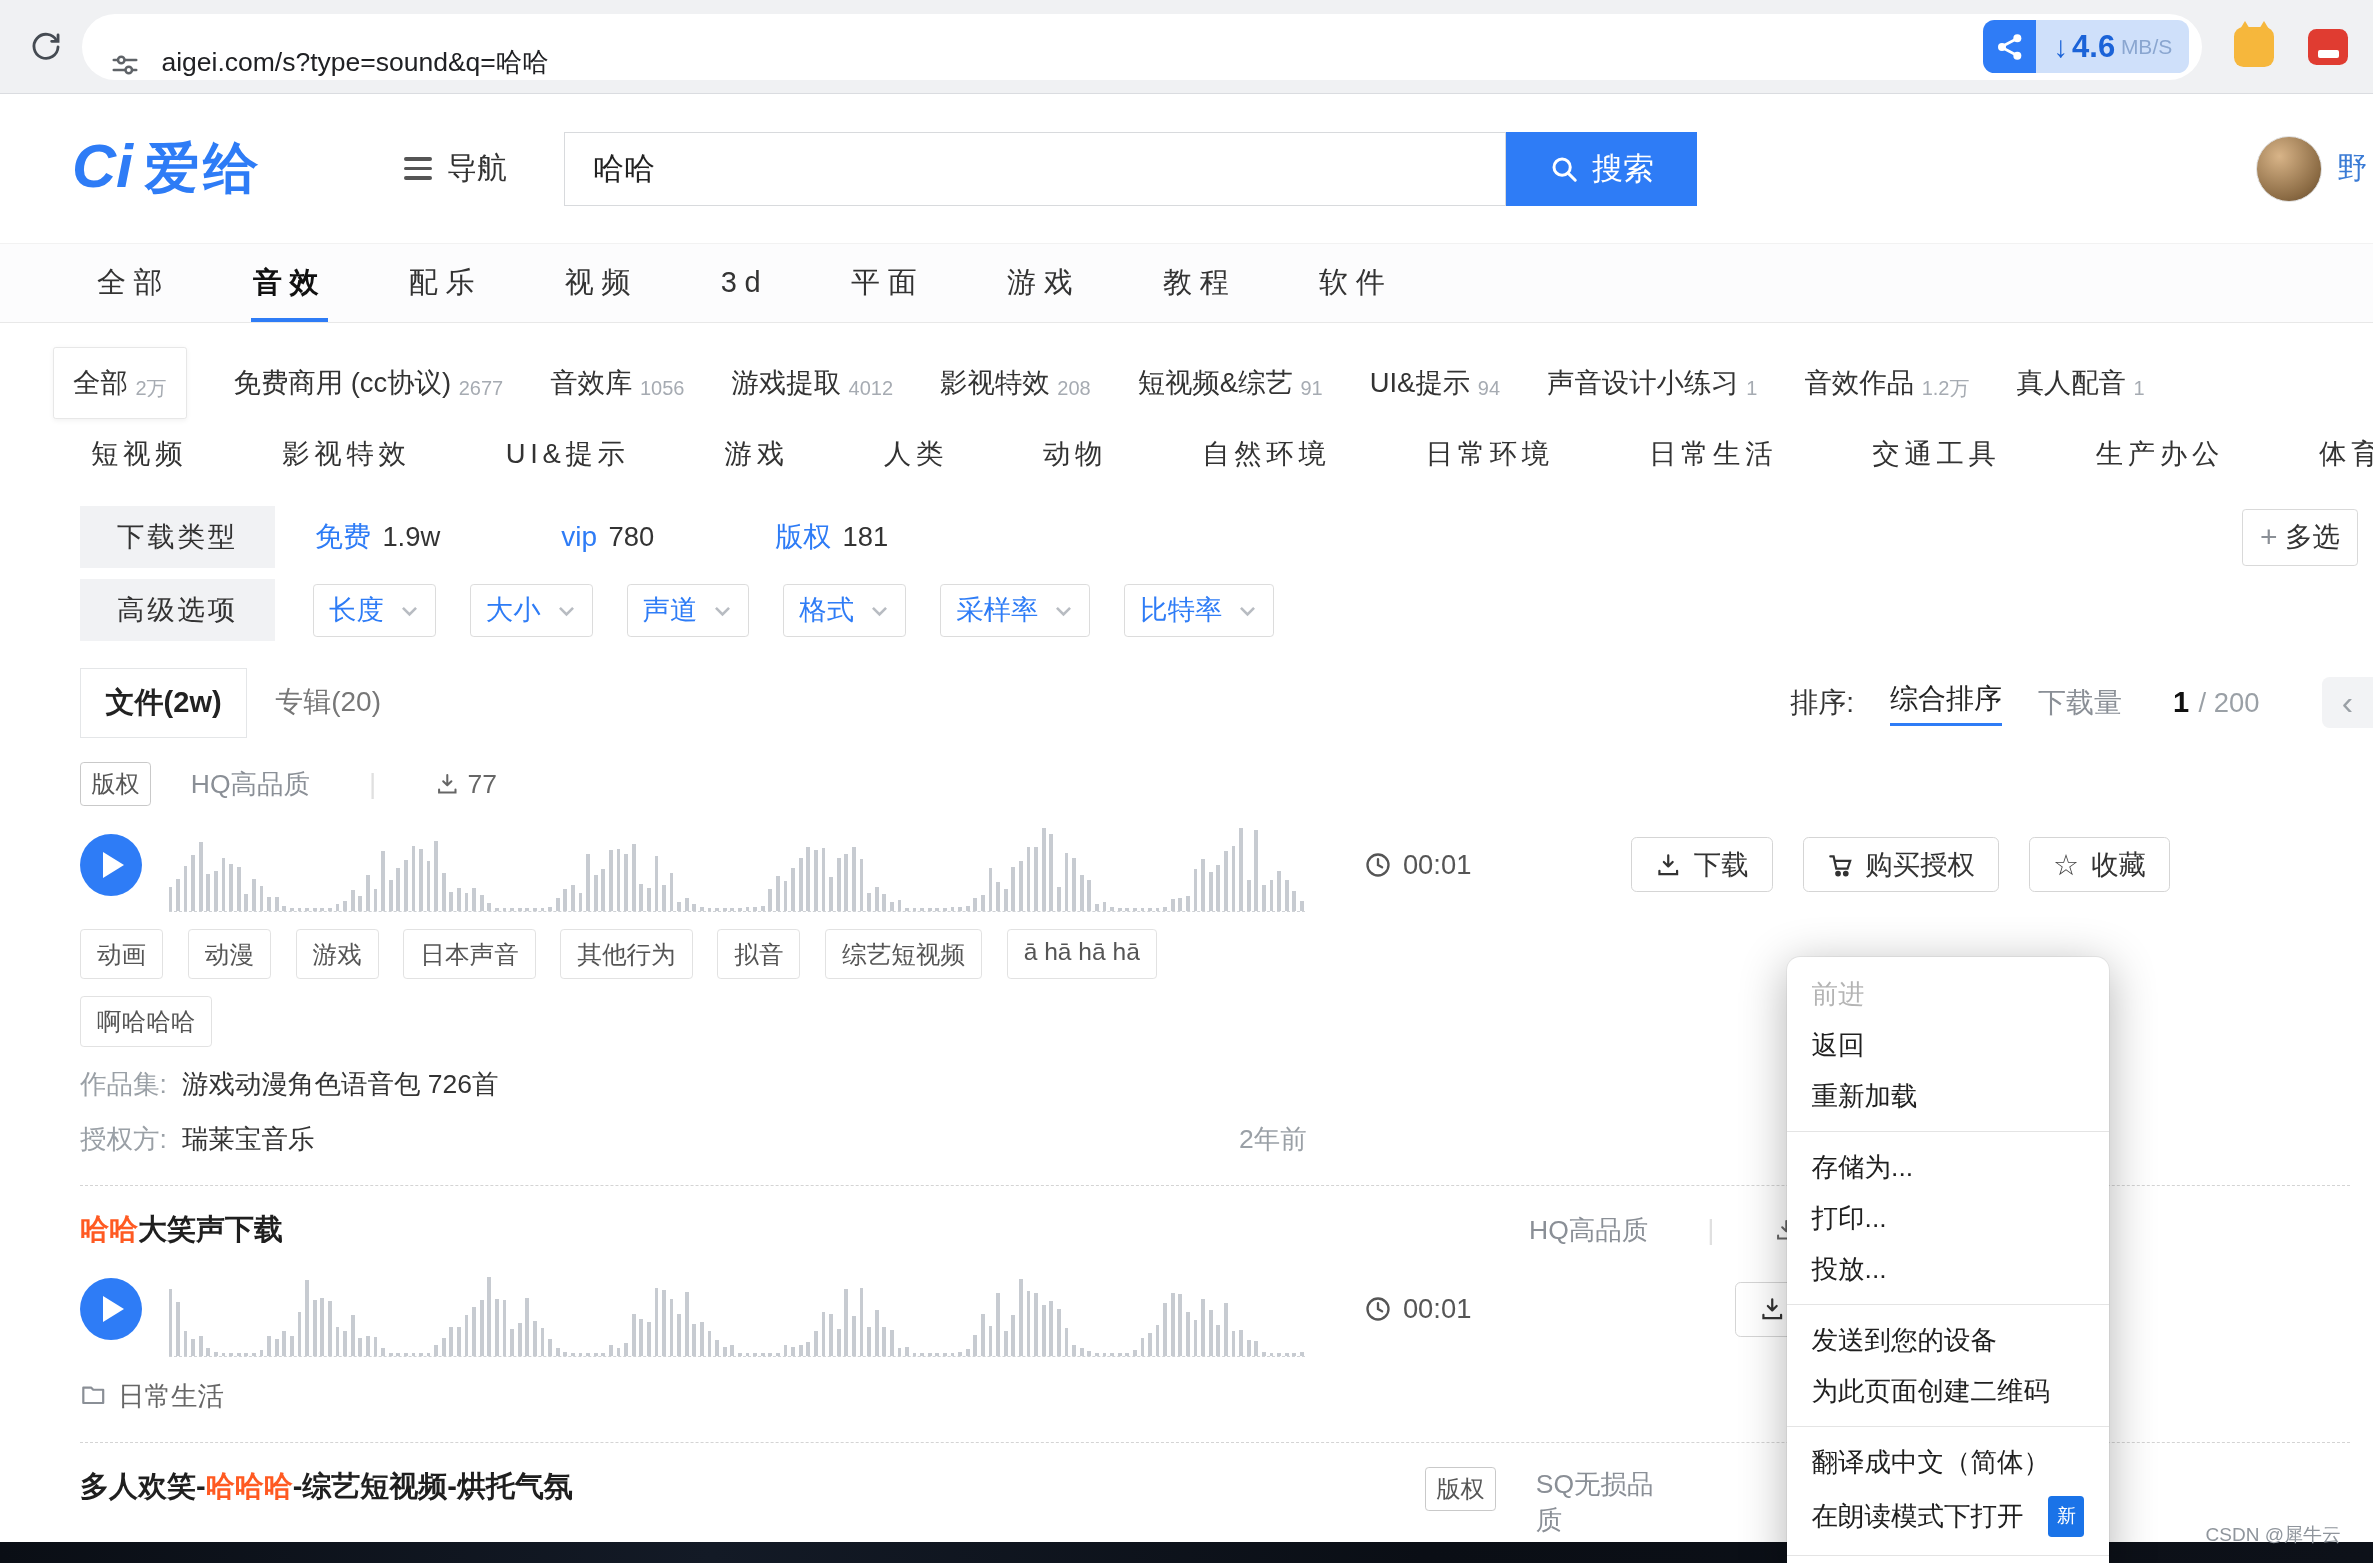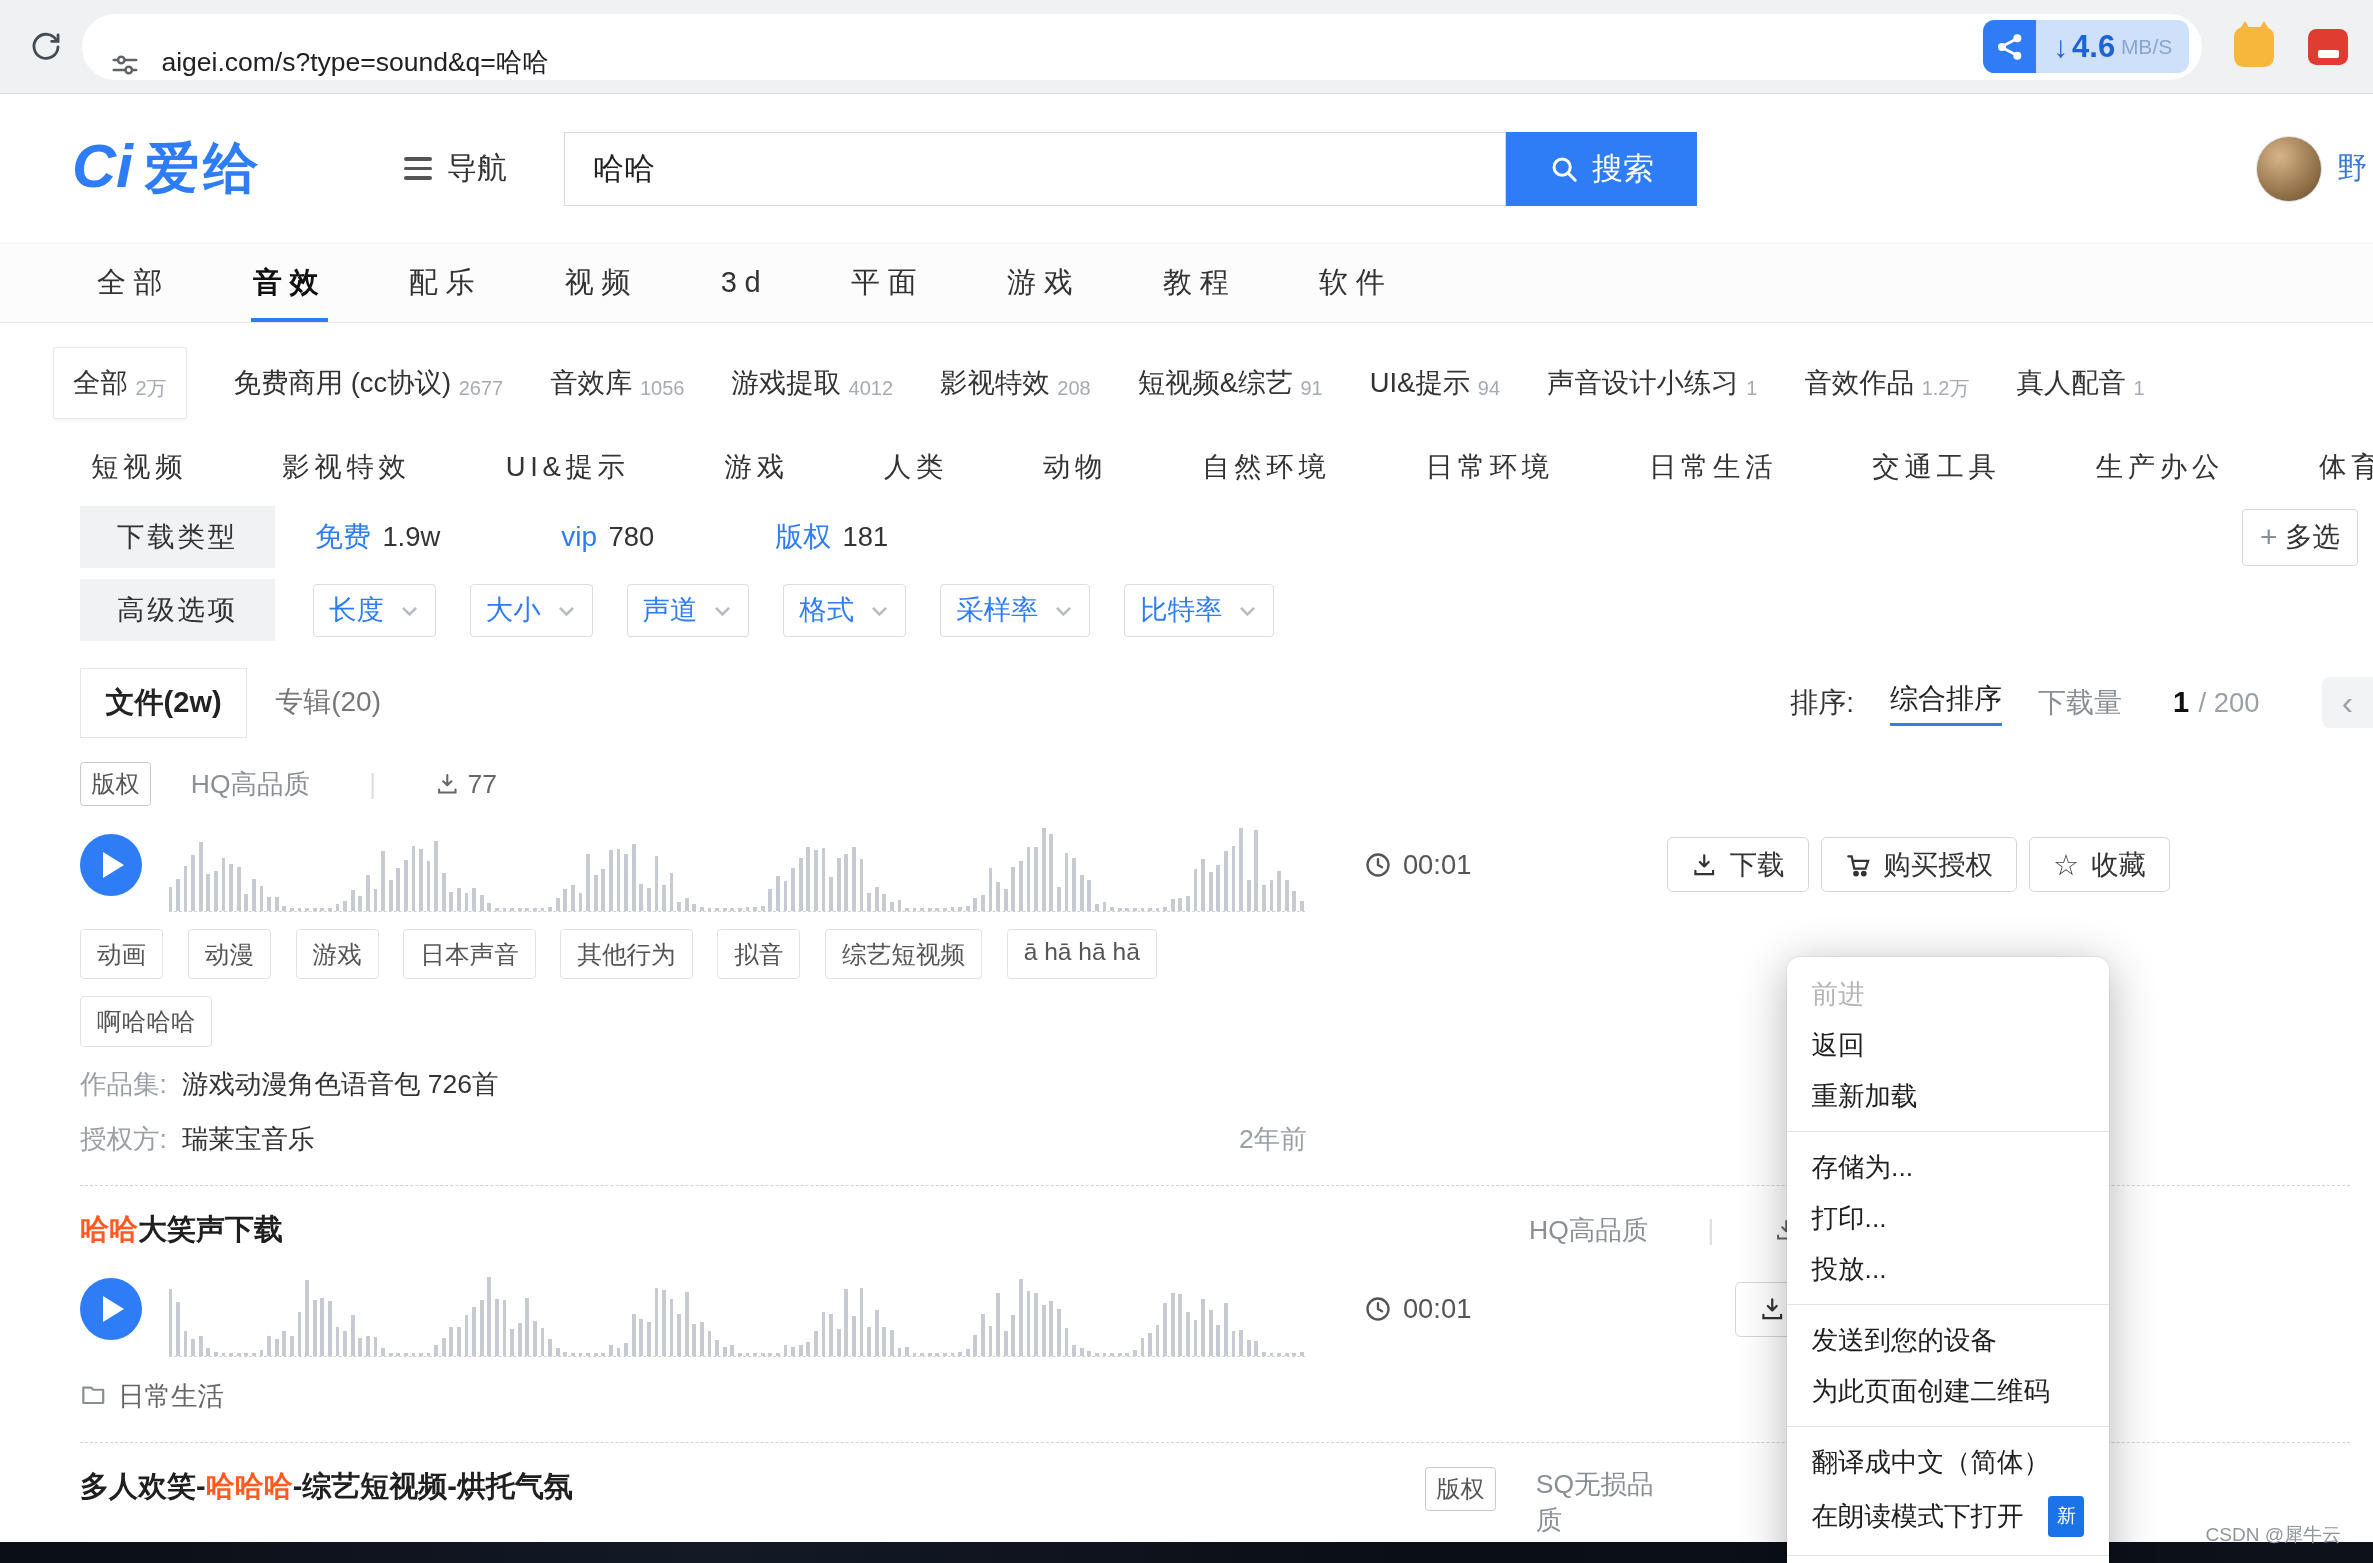--- a/index.html
+++ b/index.html
@@ -43,21 +43,21 @@
   
   .main-tabs { height:80px; background:#fcfcfd; border-top:0.9px solid #f2f2f2; border-bottom:0.9px solid #e8e8e8; display:flex; padding-left:95px; gap:79px; }
   .main-tab { font-size:29px; color:#333; letter-spacing:7.6px; line-height:76px; border-bottom:4.7px solid transparent; padding:0 1.9px; }
   .main-tab.active { font-weight:bold; color:#111; border-bottom-color:#2e7cf6; }
 
   
   .cat-row1 { margin-top:21px; height:78px; display:flex; align-items:center; padding:0 53px; gap:47px; }
   .cat1-item { display:flex; align-items:center; font-size:27.4px; color:#333; white-space:nowrap; }
   .cat1-item .cnt { font-size:20px; color:#a6abb2; margin-left:7.6px; transform:translateY(4.7px); }
   .cat1-item.active { background:#fff; border:0.9px solid #e7e7e7; border-radius:2.8px; padding:17px 19px; box-shadow:0 1.9px 5.7px rgba(0,0,0,0.05); }
-  .cat-row2 { height:63px; display:flex; align-items:flex-end; padding:0 91px; gap:95px; font-size:27.4px; color:#333; letter-spacing:4.7px; white-space:nowrap; }
+  .cat-row2 { height:63px; display:flex; align-items:center; padding:0 91px; gap:95px; font-size:27.4px; color:#333; letter-spacing:4.7px; white-space:nowrap; }
 
   
   .filter-row { display:flex; align-items:center; margin:0 0 0 80px; }
   .filter-row.first { margin-top:21px; }
   .filter-row.second { margin-top:11.4px; }
   .filter-label { width:195px; height:62px; background:#f1f2f4; display:flex; align-items:center; justify-content:center; font-size:27.4px; color:#333; letter-spacing:2.8px; }
   .dl-options { display:flex; align-items:center; margin-left:40px; gap:121px; }
   .dl-opt { display:flex; align-items:baseline; gap:11.4px; }
   .dl-opt .nm { font-size:28px; color:#2e7cf6; }
   .dl-opt .ct { font-size:27.4px; color:#333; }
@@ -92,21 +92,21 @@
   .meta .qual { font-size:26.5px; color:#8a8f96; }
   .meta .qual.wrap { width:128px; line-height:1.35; }
   .meta .sep { color:#e0e0e0; font-size:28px; margin:0 19px; }
   .meta .dls { display:flex; align-items:center; gap:7.6px; font-size:26.5px; color:#666; }
   .player-row { display:flex; align-items:center; margin-top:11.4px; }
   .play-btn { width:62px; height:62px; border-radius:50%; background:#2e7cf6; display:flex; align-items:center; justify-content:center; flex:0 0 62px; }
   .play-btn i { display:block; width:0; height:0; border-top:13.2px solid transparent; border-bottom:13.2px solid transparent; border-left:21px solid #fff; margin-left:5.7px; }
   .waveform { margin-left:26.5px; width:1136px; height:95px; display:flex; align-items:flex-end; border-bottom:0.9px dashed #cfd2d6; overflow:hidden; }
   .waveform i { display:block; flex:0 0 3.8px; margin-right:3.8px; background:#c7cbd1; }
   .clock-grp { display:flex; align-items:center; gap:11.4px; margin-left:59px; font-size:27.4px; color:#555; width:166px; }
-  .btn-grp { margin-left:auto; margin-right:123px; display:flex; gap:12px; }
+  .btn-grp { margin-left:auto; margin-right:123px; display:flex; gap:30px; }
   .act-btn { height:55px; border:0.9px solid #d5d5d5; border-radius:5.7px; background:#fff; display:flex; align-items:center; gap:12.3px; padding:0 23px; font-size:27.4px; color:#333; }
   .act-btn .star { font-size:29px; color:#444; }
   .tag-row { display:flex; gap:24.6px; margin-top:17px; }
   .tag { border:0.9px solid #e2e2e2; border-radius:3.8px; padding:7.6px 16px; font-size:24.6px; color:#555; white-space:nowrap; }
   .info-line { margin-top:19px; font-size:26.5px; display:flex; }
   .info-line .k { color:#9aa0a6; margin-right:15px; }
   .info-line .v { color:#333; }
   .lic-line { width:1235px; justify-content:flex-start; position:relative; }
   .time-ago { position:absolute; left:1159px; color:#9aa0a6; }
   .dash-div { border-top:0.9px dashed #d4d4d4; margin-top:28px; margin-right:-57px; }

